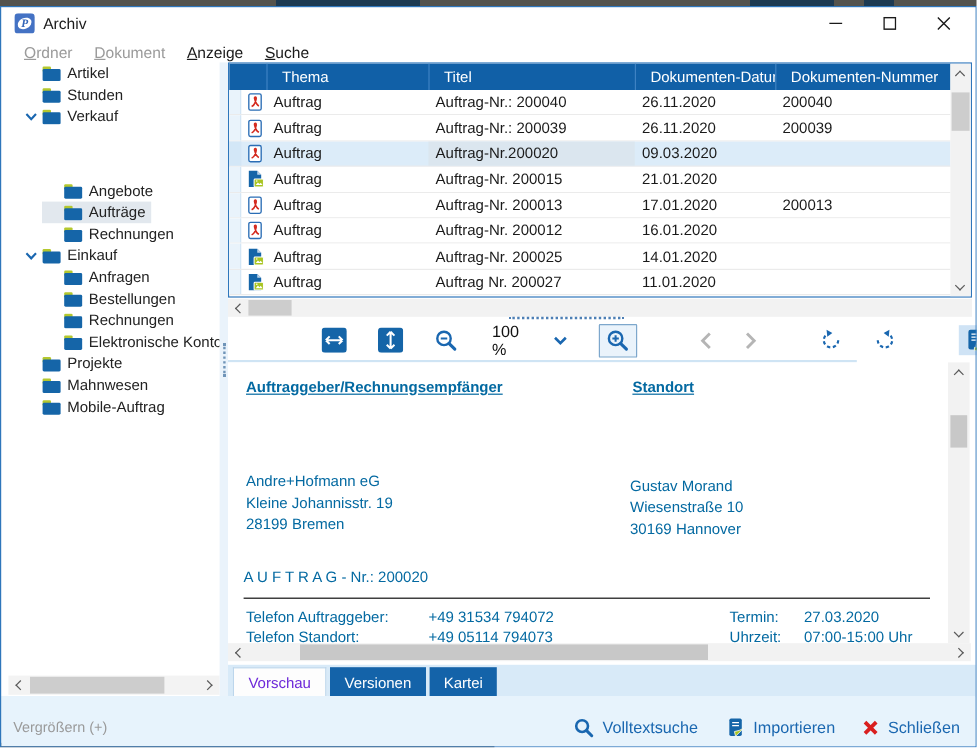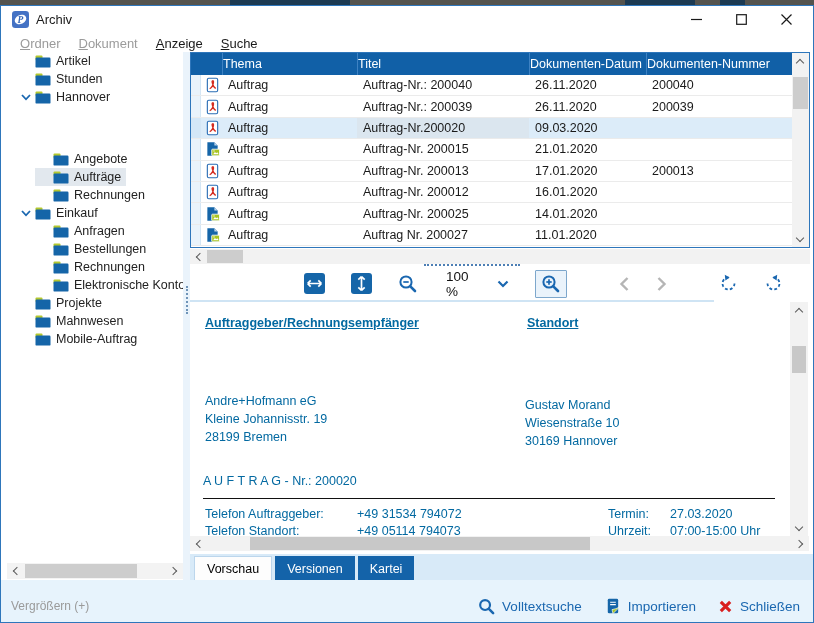--- a/index.html
+++ b/index.html
@@ -41,38 +41,38 @@
   .sb-btn { position:absolute; width:16px; height:15px; display:flex; align-items:center; justify-content:center; }
 
   
   .vsplit { position:absolute; left:183px; top:52px; width:7px; height:528px; background:#eaf3fb; }
   .vsplit-dots { position:absolute; left:186px; top:286px; height:28px; width:0; border-left:2px dotted #6f94b8; }
 
   
   .dtable { position:absolute; left:190px; top:52px; width:620px; height:196px; border:1px solid #2e76bb; background:#fff; overflow:hidden; }
   .thead, .trow { display:grid; grid-template-columns:10px 21px 135px 172px 117px 1fr; align-items:center; }
   .thead { height:22px; width:calc(100% - 17px); background:#1160a7; color:#fff; font-size:12.5px; }
-  .thead .hcell { padding-left:0; height:100%; display:flex; align-items:center; border-left:1px solid #3e82c3; overflow:hidden; white-space:nowrap; }
+  .thead .hcell { padding-left:12px; height:100%; display:flex; align-items:center; border-left:1px solid #3e82c3; overflow:hidden; white-space:nowrap; }
   .thead .hgut { border-left:none; }
   .trow { height:21.4px; width:calc(100% - 17px); font-size:12.5px; color:#1a1a1a; border-bottom:1px solid #ebebeb; background:#fff; }
   .trow .gut { height:100%; background:#e9f3fb; border-right:1px solid #d4e6f5; }
   .trow.selected { background:#dcecf9; }
   .trow.selected .gut { background:#d3e7f7; }
   .trow.selected .cell-titel { background:#dbe6ef; }
   .cell { padding-left:6px; overflow:hidden; white-space:nowrap; height:100%; display:flex; align-items:center; }
   .icon-cell { justify-content:center; padding-left:2px; }
   .tbl-vscroll { position:absolute; right:0; top:0; bottom:0; width:17px; background:#f2f2f2; }
   .tbl-vscroll .thumb { position:absolute; left:1px; top:24px; width:15px; height:32px; background:#cdcdcd; }
   .tbl-hscroll { position:absolute; left:190px; top:249px; width:620px; height:15px; background:#f2f2f2; }
   .tbl-hscroll .thumb { position:absolute; left:17px; top:1px; width:36px; height:13px; background:#cdcdcd; }
 
   .hsplit-dots { position:absolute; left:424px; top:264px; width:96px; height:0; border-top:2px dotted #4d7fb5; }
 
   
-  .ptoolbar { position:absolute; left:190px; top:267px; width:524px; height:35px; background:#fff; border-bottom:2px solid #cfe4f4; display:flex; align-items:center; padding-left:114px; gap:26px; }
+  .ptoolbar { position:absolute; left:190px; top:267px; width:524px; height:35px; background:#fff; border-bottom:2px solid #cfe4f4; display:flex; align-items:center; padding-left:78px; gap:26px; }
   .tb-ico { display:inline-flex; align-items:center; justify-content:center; }
   .zoom-label { font-size:13.5px; color:#111; margin:0 2px; }
   .zoom-in-box { border:1px solid #7da7cc; background:#eaf3fb; padding:3px 5px; border-radius:1px; }
   .tb-sep { width:1px; height:22px; background:#e3e3e3; }
   .stamp-box { background:#cfe3f5; padding:3px 6px; }
 
   
   .preview { position:absolute; left:190px; top:302px; width:600px; height:234px; background:#fff; overflow:hidden; font-size:12.5px; color:#0369a1; }
   .pv-head { position:absolute; top:14px; font-weight:bold; text-decoration:underline; }
   .pv-head.left { left:15px; } .pv-head.right { left:337px; }
@@ -85,21 +85,21 @@
   .detail-row { display:grid; grid-template-columns:152px 251px 62px auto; height:17.5px; align-items:center; }
   .pv-vscroll { position:absolute; left:790px; top:302px; width:18px; height:234px; background:#f2f2f2; }
   .pv-vscroll .thumb { position:absolute; left:2px; top:44px; width:14px; height:27px; background:#c8c8c8; }
   .pv-hscroll { position:absolute; left:190px; top:536px; width:619px; height:15px; background:#f2f2f2; }
   .pv-hscroll .thumb { position:absolute; left:60px; top:1px; width:340px; height:13px; background:#c8c8c8; }
 
   
   .tabs-bg { position:absolute; left:190px; top:554px; right:1px; height:27px; background:#d8eaf8; }
   .tabbar { position:absolute; left:194px; top:556px; display:flex; gap:3px; }
   .tab { height:25px; padding:0 12px; display:flex; align-items:center; font-size:12.5px; background:#1463a9; color:#fff; }
-  .tab.active { background:#fdfdfd; color:#000000; border:1px solid #bcd6ec; border-bottom:none; }
+  .tab.active { background:#fdfdfd; color:#6d28d9; border:1px solid #bcd6ec; border-bottom:none; }
 
   .bottom-strip { position:absolute; left:1px; top:580px; right:1px; height:42px; background:#e7f3fc; }
 
   
   .statusbar { position:absolute; left:1px; top:590px; right:1px; height:32px; display:flex; align-items:center; }
   .status-left { margin-left:10px; font-size:12px; color:#9a9a9a; }
   .status-actions { position:absolute; right:13px; display:flex; align-items:center; gap:8px; }
   .status-action { display:flex; align-items:center; gap:7px; margin-left:14px; font-size:13.5px; color:#1a67b0; }
 
   u { text-decoration:underline; }
@@ -178,21 +178,21 @@
             <svg width="10" height="7" viewBox="0 0 10 7">
               <path d="M1 1 L5 5.3 L9 1" fill="none" stroke="#1a67b0" stroke-width="1.8"></path>
             </svg>
           </span>
           <span class="tree-folder">
             <svg width="16" height="13" viewBox="0 0 16 13">
               <rect x="0.5" y="0.5" width="7" height="4.5" rx="1" fill="#b4c82e"></rect>
               <rect x="0.5" y="2.6" width="15" height="10" rx="1.2" fill="#1565a8"></rect>
             </svg>
           </span>
-          <span>Hannover</span>
+          <span>Verkauf</span>
         </div>
         <div class="tree-item" style="margin-left: 28px; margin-top: 44px;">
           <span class="spacer18"></span>
           <span class="tree-folder">
             <svg width="16" height="13" viewBox="0 0 16 13">
               <rect x="0.5" y="0.5" width="7" height="4.5" rx="1" fill="#b4c82e"></rect>
               <rect x="0.5" y="2.6" width="15" height="10" rx="1.2" fill="#1565a8"></rect>
             </svg>
           </span>
           <span>Angebote</span>

